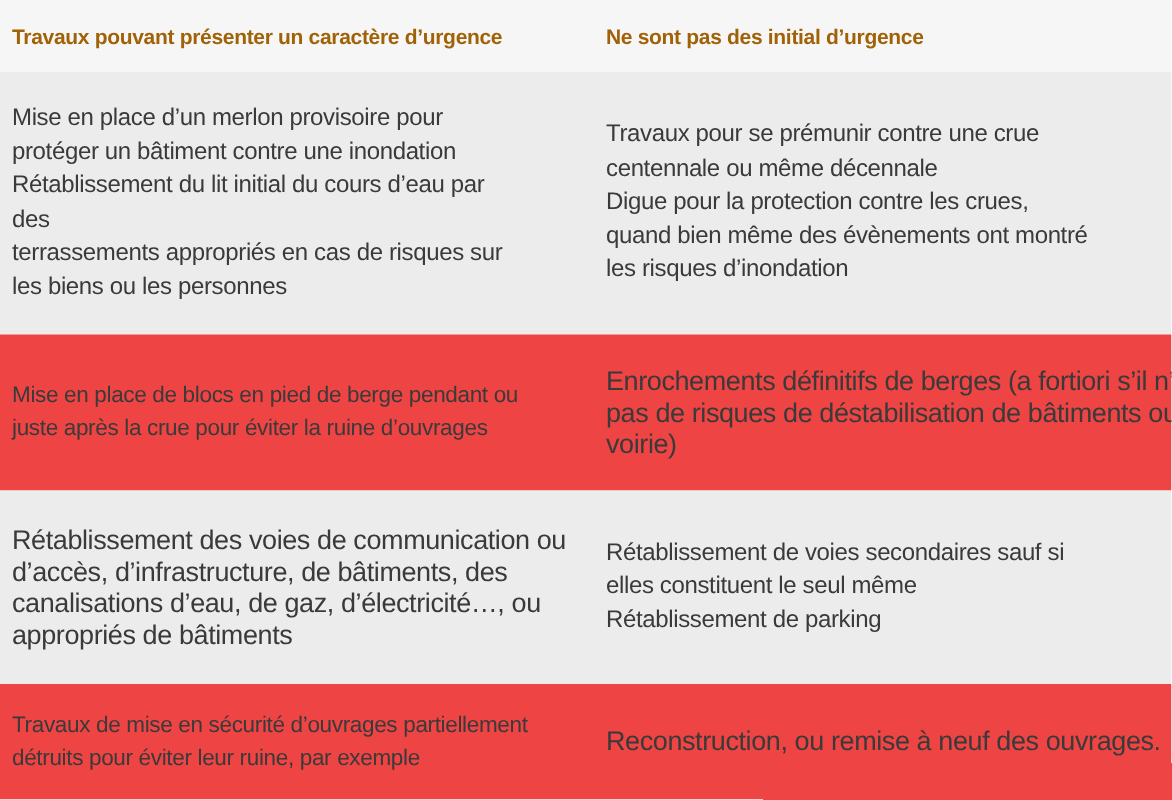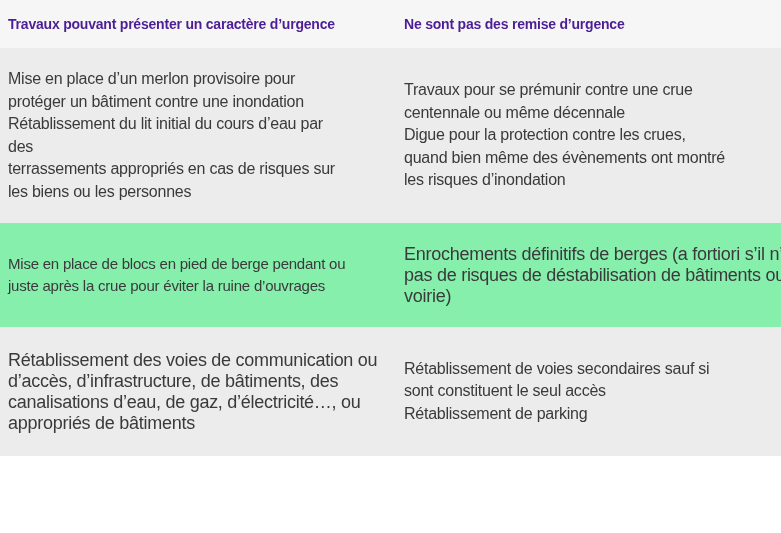--- a/index.html
+++ b/index.html
@@ -21,56 +21,56 @@
   col.col-left  { width: 390px; }
   col.col-right { width: 391px; }
 
   tr.header-row { height: 48px; background: #f6f6f6; }
   tr.row-1 { height: 175px; }
   tr.row-2 { height: 104px; }
   tr.row-3 { height: 129px; }
   tr.row-4 { height: 77px;  }
 
   tr.stripe-dark  { background: #ececec; }
-  tr.stripe-light { background: #86efac; }
+  tr.stripe-light { background: #ef4444; }
 
   th, td {
     vertical-align: middle;
     text-align: left;
     white-space: pre;          
     letter-spacing: -0.015em;
     overflow: visible;
   }
   th.col-l, td.col-l { padding: 0 10px 0 8px; }
   th.col-r, td.col-r { padding: 0 8px 0 14px; }
 
   th {
     font-size: 14px;
     font-weight: bold;
-    color: #4c1d95;
+    color: #a16207;
   }
   td { color: #3a3a3a; }
 
   .fs16 { font-size: 16px; line-height: 22.5px; }
   .fs15 { font-size: 15px; line-height: 22px;   }
   .fs14 { font-size: 18px; line-height: 21px;   }
 </style>
 </head>
 <body>
 
 <div class="page">
   <table class="urgency-table">
     <colgroup>
       <col class="col-left">
       <col class="col-right">
     </colgroup>
     <thead>
       <tr class="header-row">
         <th class="col-l">Travaux pouvant présenter un caractère d’urgence</th>
-        <th class="col-r">Ne sont pas des remise d’urgence</th>
+        <th class="col-r">Ne sont pas des initial d’urgence</th>
       </tr>
     </thead>
     <tbody>
       <tr class="row-1 stripe-dark">
         <td class="col-l fs16">Mise en place d’un merlon provisoire pour
 protéger un bâtiment contre une inondation
 Rétablissement du lit initial du cours d’eau par
 des
 terrassements appropriés en cas de risques sur
 les biens ou les personnes</td>
@@ -86,18 +86,23 @@
         <td class="col-r fs14">Enrochements définitifs de berges (a fortiori s’il n’y a
 pas de risques de déstabilisation de bâtiments ou de
 voirie)</td>
       </tr>
       <tr class="row-3 stripe-dark">
         <td class="col-l fs14">Rétablissement des voies de communication ou
 d’accès, d’infrastructure, de bâtiments, des
 canalisations d’eau, de gaz, d’électricité…, ou
 appropriés de bâtiments</td>
         <td class="col-r fs16">Rétablissement de voies secondaires sauf si
-sont constituent le seul accès
+elles constituent le seul même
 Rétablissement de parking</td>
+      </tr>
+      <tr class="row-4 stripe-light">
+        <td class="col-l fs15">Travaux de mise en sécurité d’ouvrages partiellement
+détruits pour éviter leur ruine, par exemple</td>
+        <td class="col-r fs14">Reconstruction, ou remise à neuf des ouvrages.</td>
       </tr>
     </tbody>
   </table>
 </div>
 
 </body></html>

